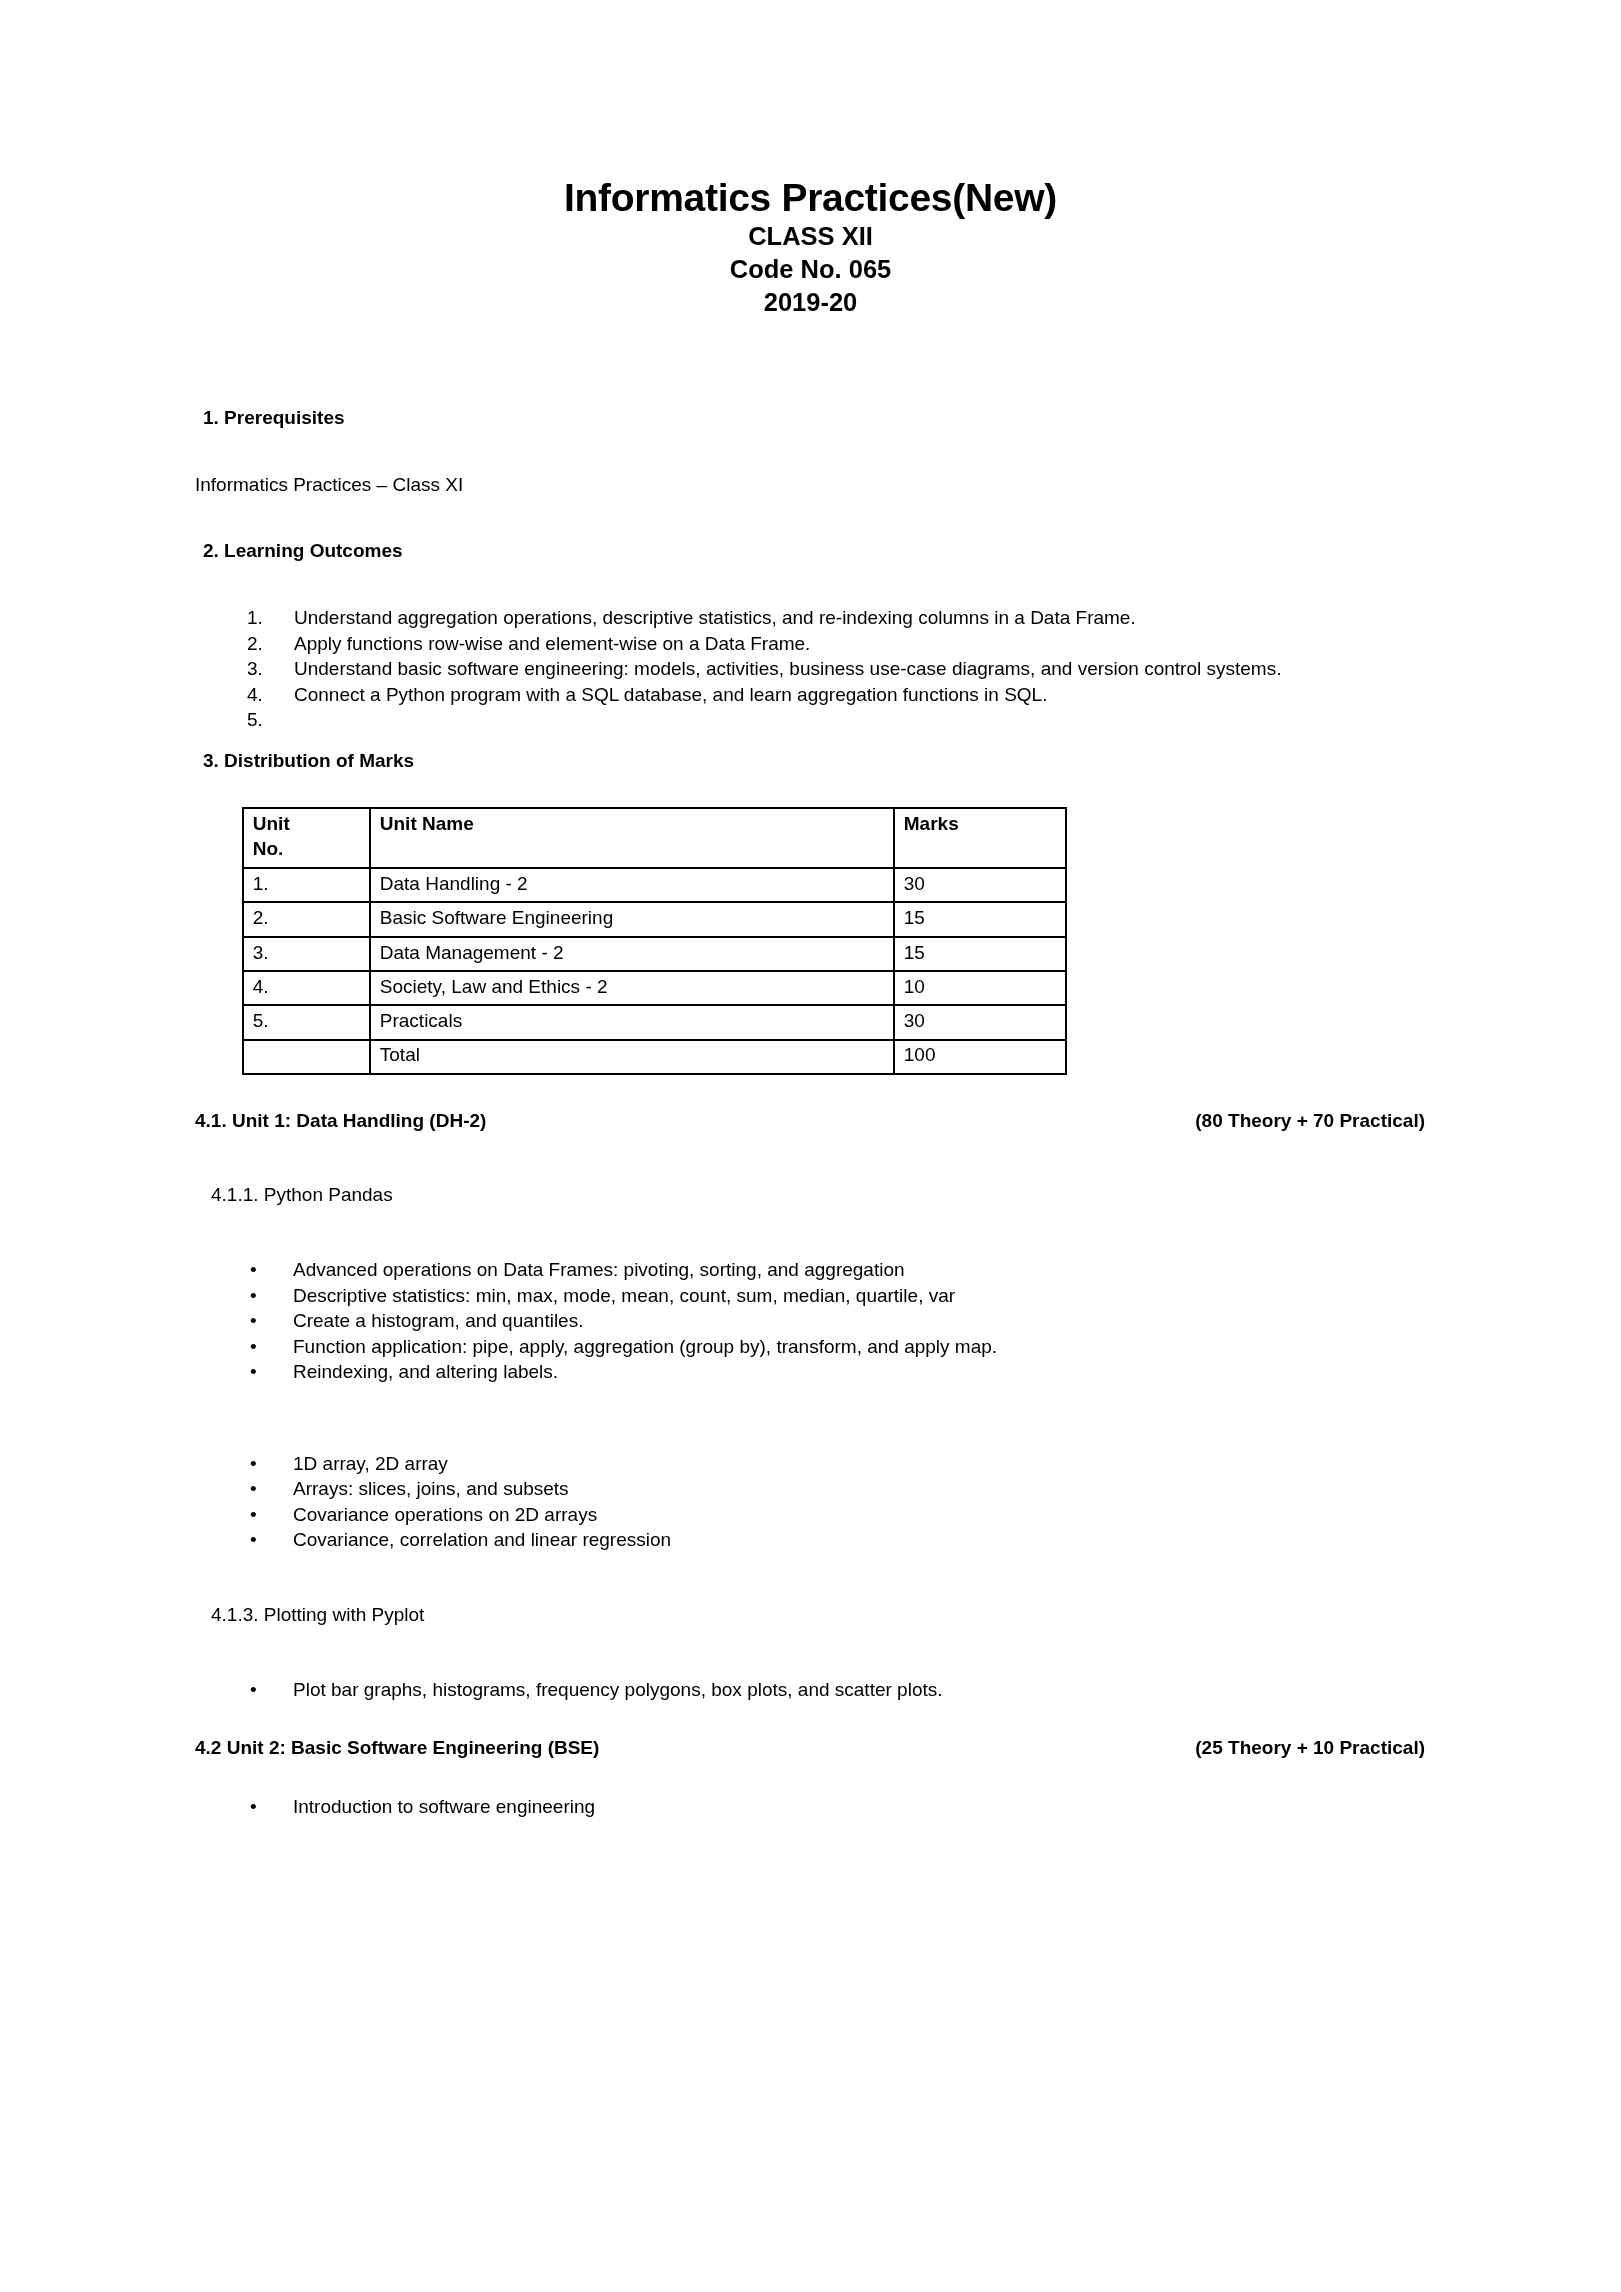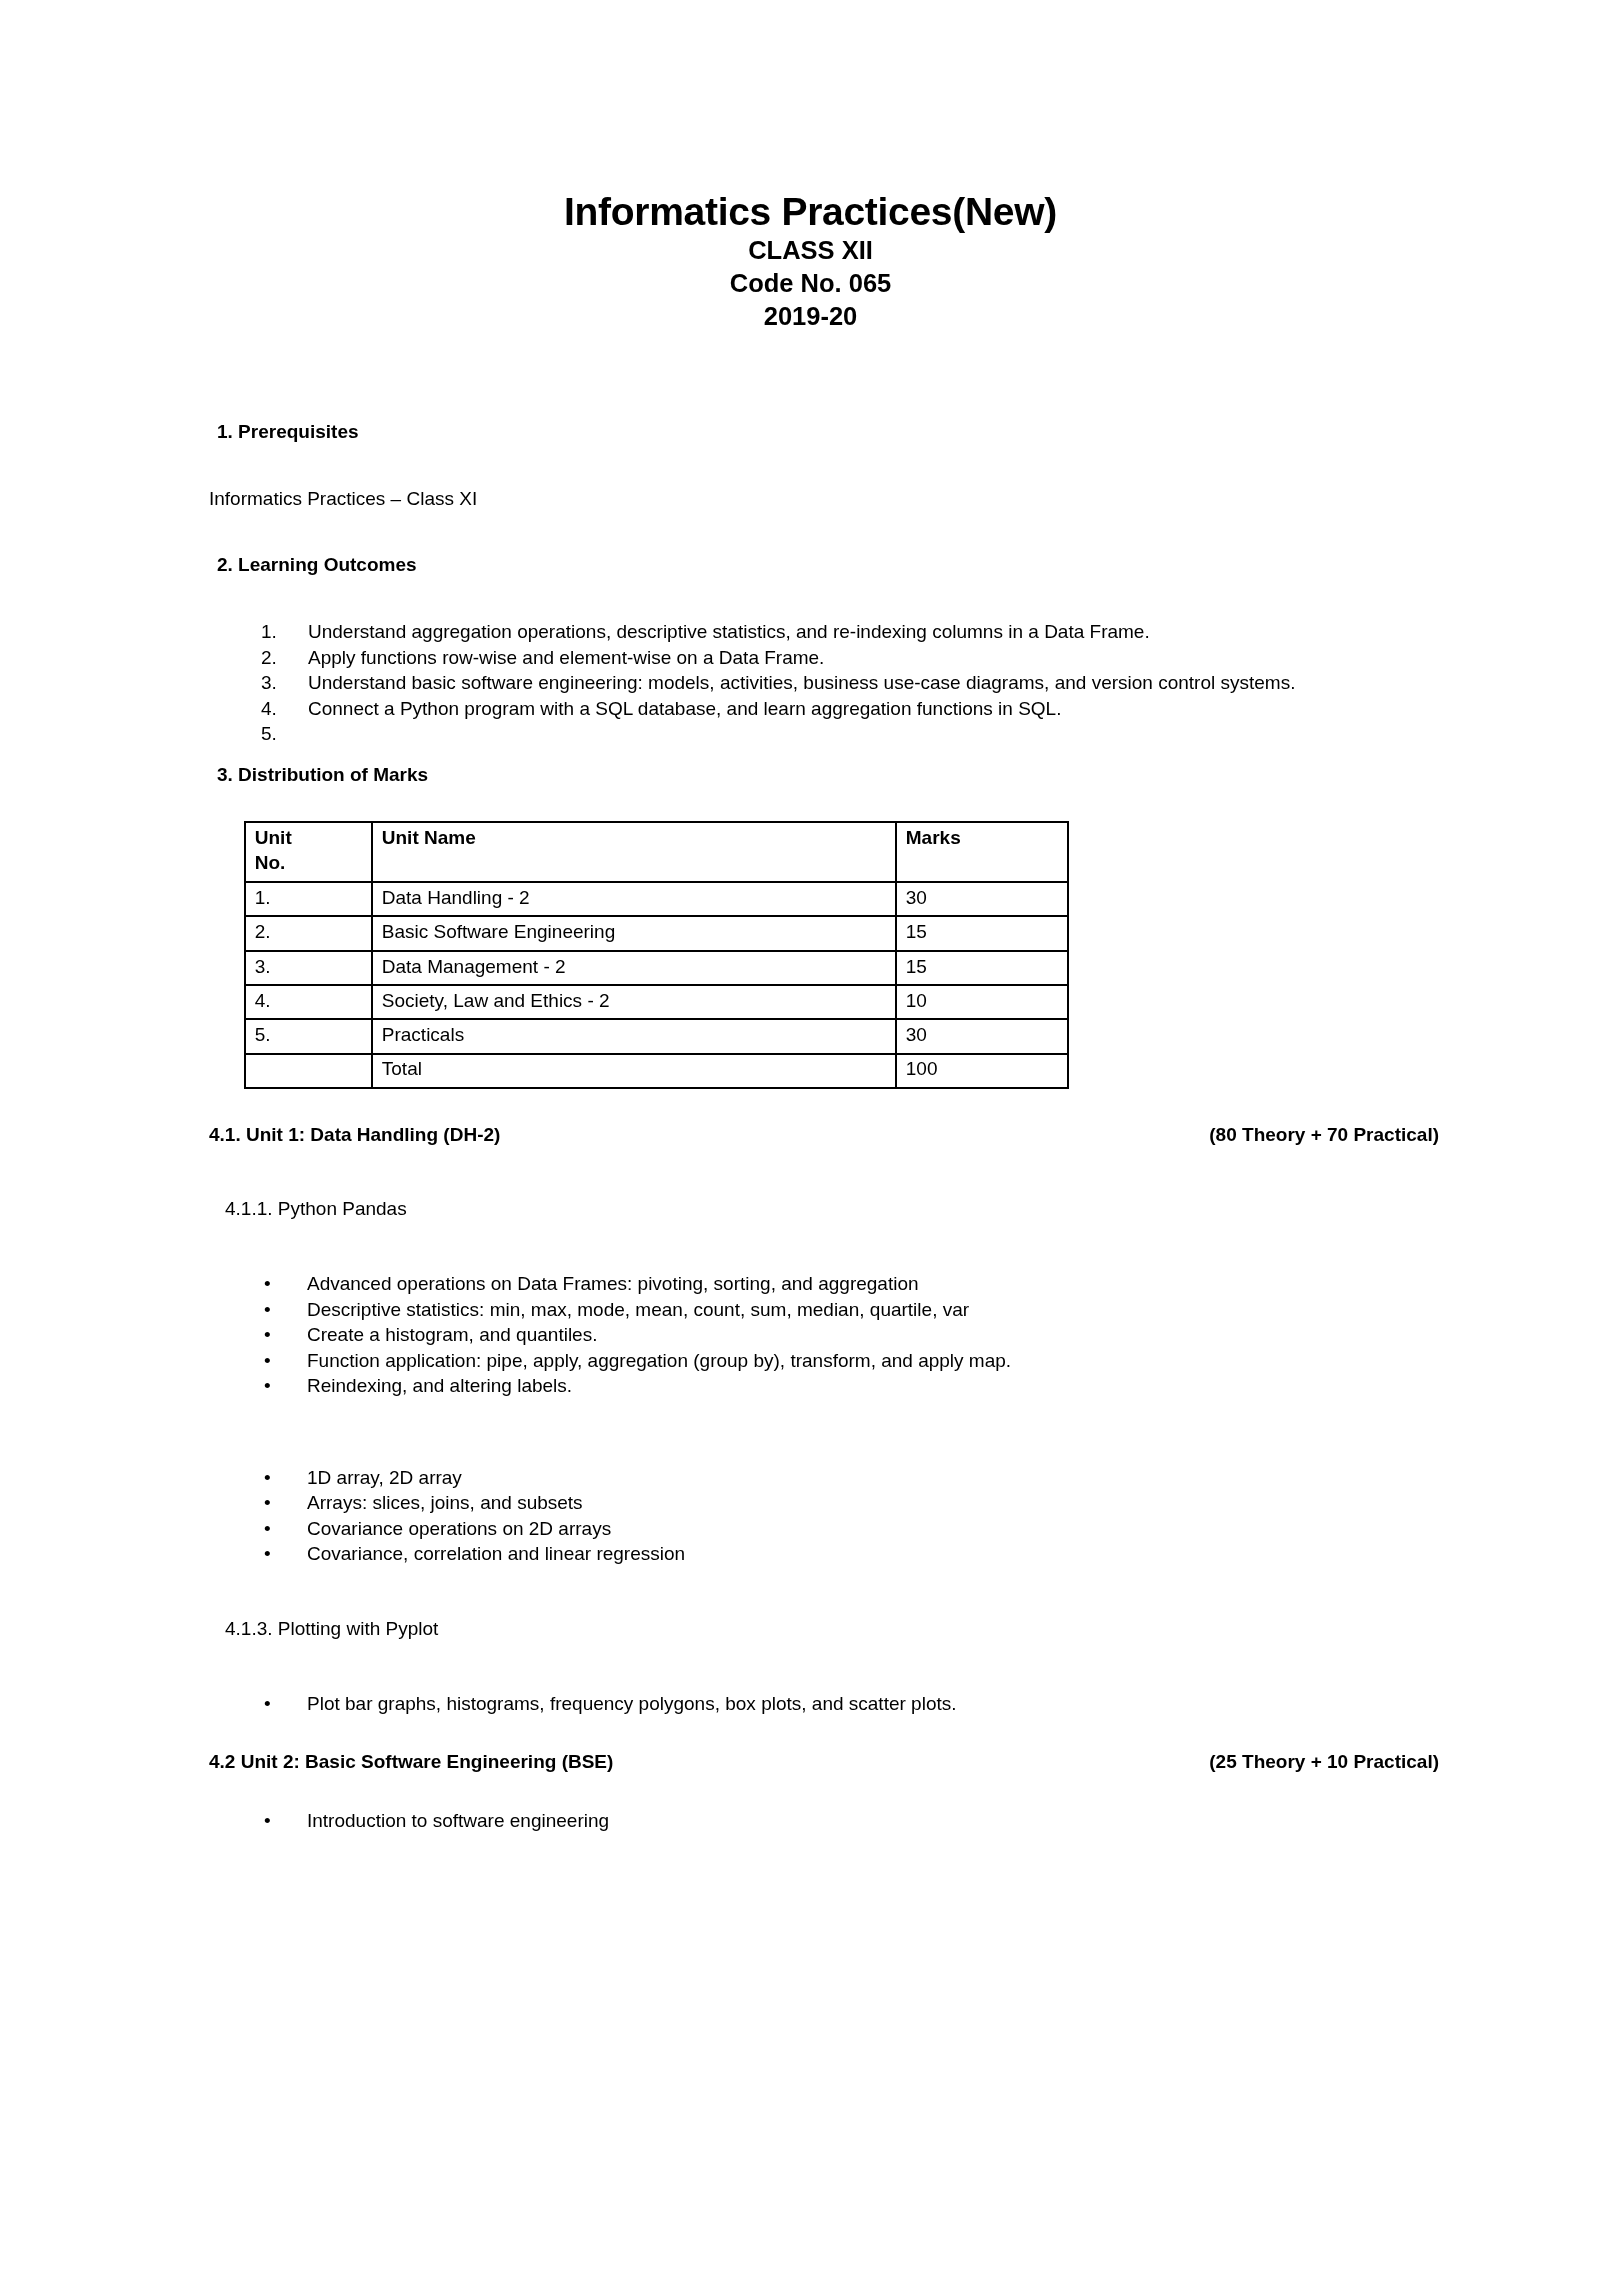--- a/index.html
+++ b/index.html
@@ -12,21 +12,21 @@
     height: 2293px;
     font-family: "Liberation Sans", sans-serif;
     color: #000000;
     -webkit-font-smoothing: antialiased;
   }
   .page {
     position: relative;
     width: 1621px;
     height: 2293px;
     box-sizing: border-box;
-    padding: 16px;
+    padding: 2px;
     background: #fff;
   }
 
   
   .title-block {
     padding-top: 174px;
     text-align: center;
   }
   .doc-title {
     font-size: 39px;
@@ -122,21 +122,21 @@
   ul.bul-list > li .dot {
     position: absolute;
     left: 55px;            
     top: 0;
     font-size: 19px;
     line-height: 1.345;
   }
 
   
   .marks-table-wrap {
-    margin-left: 35px;   
+    margin-left: 47px;   
   }
   table.marks {
     border-collapse: collapse;
     table-layout: fixed;
     width: 823px;        
     font-size: 19px;
   }
   table.marks th,
   table.marks td {
     border: 2px solid #000;

